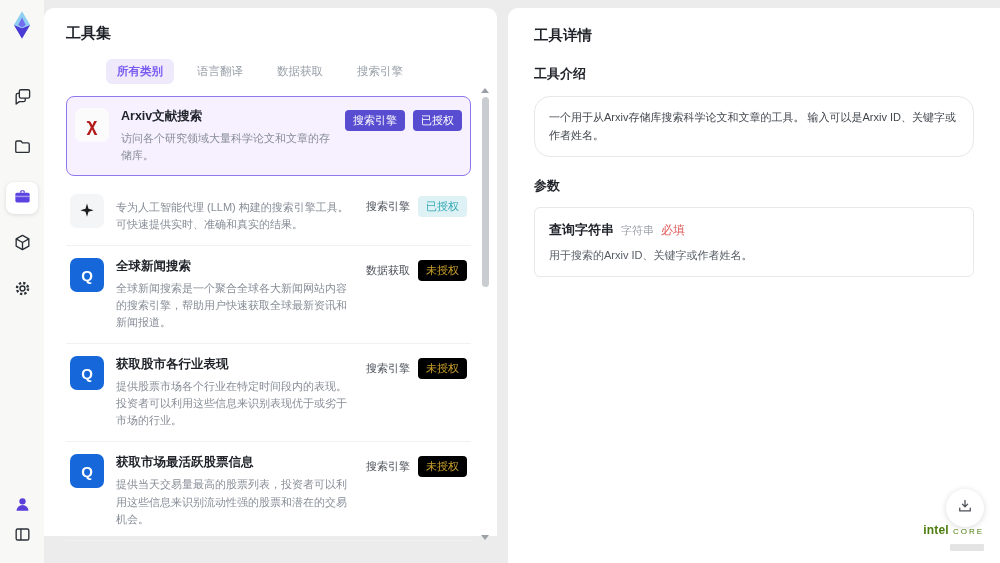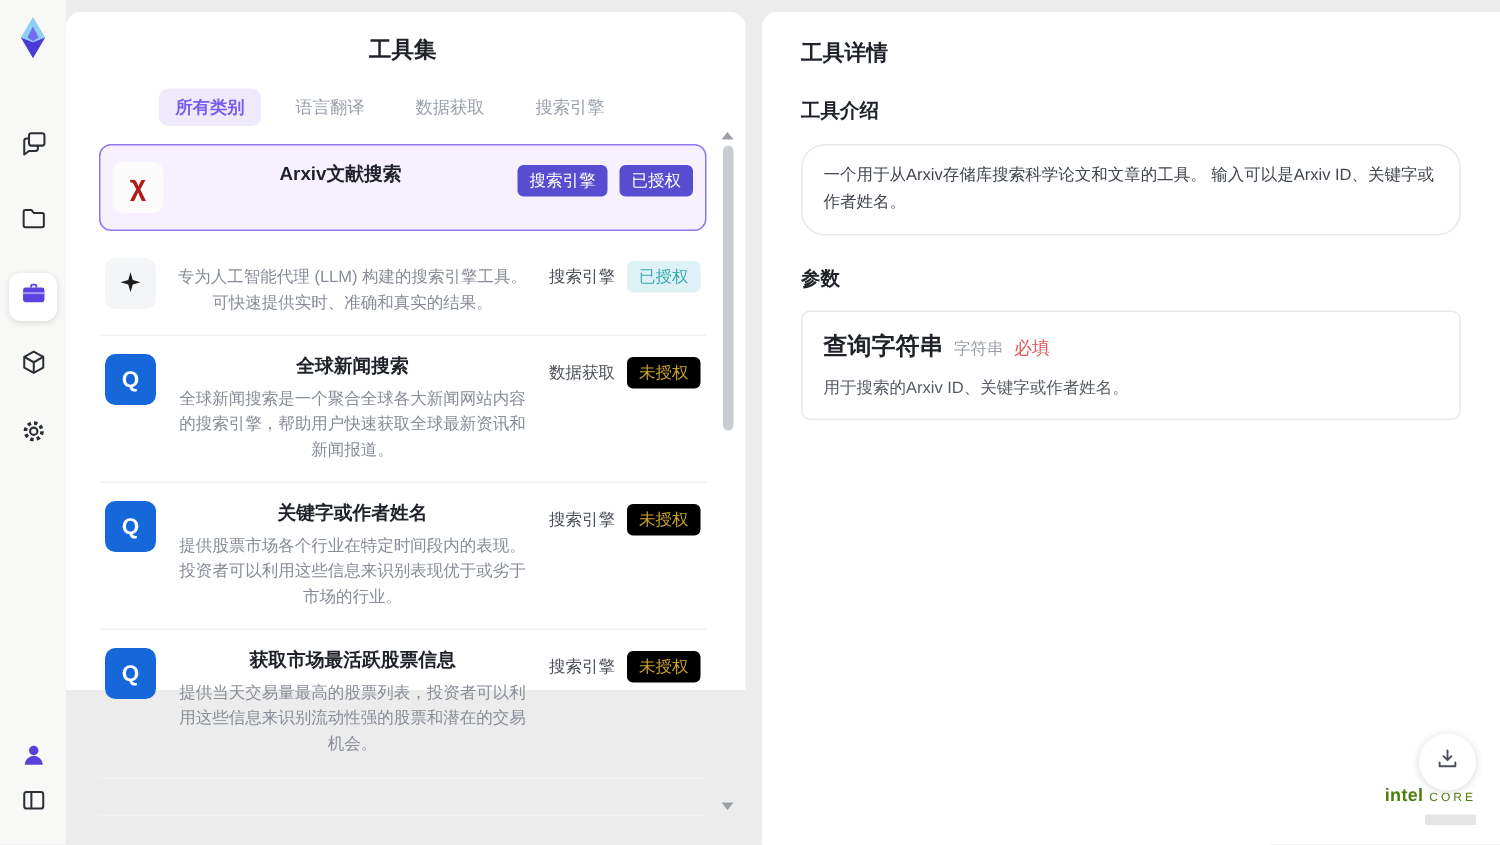--- a/index.html
+++ b/index.html
@@ -11,22 +11,22 @@
     color:#1f2329;
   }
   
   .rail { position:absolute; left:0; top:0; width:44px; height:563px; background:#f8f8f7; }
   .rail-item { position:absolute; left:50%; transform:translateX(-50%); width:32px; height:32px;
                display:flex; align-items:center; justify-content:center; border-radius:8px; cursor:pointer; }
   .rail-item svg { width:19px; height:19px; }
   .rail-item.active { background:#ffffff; box-shadow:0 1px 4px rgba(0,0,0,.12); }
   .rail-logo { position:absolute; left:50%; transform:translateX(-50%); top:10px; width:30px; height:30px; }
   
-  .main-panel { position:absolute; left:44px; top:8px; width:453px; height:452px;
-                background:#fff; border-radius:10px 10px 0 0; padding:16px 26px 0 22px;text-align:center; }
+  .main-panel { position:absolute; left:44px; top:8px; width:453px; height:528px;
+                background:#fff; border-radius:10px 10px 0 0; padding:16px 26px 0 22px; }
   .page-title { font-size:15px; font-weight:bold; }
   .tabs { display:flex; gap:12px; margin-top:16px; align-items:center; }
   .tab { font-size:11.5px; color:#9aa1aa; padding:5px 11px; border-radius:6px; cursor:pointer; white-space:nowrap; }
   .tab.active { background:#efeafb; color:#7a5cf0; font-weight:bold;margin-left:40px; }
   .tool-list { margin-top:12px; width:405px; }
   .tool-item { display:flex; gap:12px; padding:12px 4px; border-bottom:1px solid #f0f1f3; cursor:pointer; }
   .tool-item.selected { background:#f7f0fe; border:1.5px solid #9177ee; border-radius:8px; padding:11px 8px; margin-bottom:6px; }
   .tool-icon { flex:none; width:34px; height:34px; border-radius:7px; background:#f4f5f7;
                display:flex; align-items:center; justify-content:center; font-weight:bold; }
   .tool-icon.arxiv { background:#fbfbfb; color:#b31b1b; font-size:19px; }
@@ -48,21 +48,21 @@
   .sb-thumb { position:absolute; right:8px; top:89px; width:7px; height:190px; border-radius:4px; background:#c9ccd1; cursor:pointer; }
   
   .detail-panel { position:absolute; left:508px; top:8px; width:492px; height:555px;
                   background:#fff; border-radius:10px 0 0 0; padding:18px 26px; }
   .detail-title { font-size:14.5px; font-weight:bold; }
   .section-heading { font-size:13px; font-weight:bold; margin-top:20px; }
   .intro-box { margin-top:13px; border:1px solid #e7e8ea; border-radius:16px; padding:12px 14px;
                font-size:11px; color:#41464d; line-height:1.6; }
   .param-box { margin-top:12px; border:1px solid #e7e8ea; border-radius:6px; padding:13px 14px; }
   .param-head { display:flex; align-items:baseline; gap:7px; }
-  .param-name { font-size:16px; font-weight:bold; }
+  .param-name { font-size:13px; font-weight:bold; }
   .param-type { font-size:11px; color:#9aa0a8; }
   .param-required { font-size:12px; color:#e05a5a; }
   .param-desc { margin-top:9px; font-size:11px; color:#555b63; }
   
   .fab { position:absolute; right:16px; bottom:36px; width:38px; height:38px; border-radius:50%;
          background:#fff; box-shadow:0 1px 6px rgba(0,0,0,.15); display:flex; align-items:center; justify-content:center; cursor:pointer; }
   .fab svg { width:18px; height:18px; }
   .brand { position:absolute; right:16px; bottom:8px; text-align:right; line-height:1.1; }
   .brand-line { font-size:12px; color:#4d7c0f; }
   .brand-intel { font-weight:bold; letter-spacing:.2px; }
@@ -133,20 +133,21 @@
     <div class="tab">数据获取</div>
     <div class="tab">搜索引擎</div>
   </div>
 
   <div class="tool-list">
 
     <div class="tool-item selected">
       <div class="tool-icon arxiv">χ</div>
       <div class="tool-body">
         <div class="tool-title">Arxiv文献搜索</div>
+        <div class="tool-desc">访问各个研究领域大量科学论文和文章的存储库。</div>
       </div>
       <div class="tool-tags">
         <span class="tag-solid">搜索引擎</span>
         <span class="tag-solid">已授权</span>
       </div>
     </div>
 
     <div class="tool-item">
       <div class="tool-icon">
           <svg viewBox="0 0 24 24" fill="#1c1c1c">
@@ -170,21 +171,21 @@
       </div>
       <div class="tool-tags">
         <span class="tag-plain">数据获取</span>
         <span class="tag-auth no">未授权</span>
       </div>
     </div>
 
     <div class="tool-item">
       <div class="tool-icon blue">Q</div>
       <div class="tool-body">
-        <div class="tool-title">关键字或作者姓名</div>
+        <div class="tool-title">获取股市各行业表现</div>
         <div class="tool-desc">提供股票市场各个行业在特定时间段内的表现。投资者可以利用这些信息来识别表现优于或劣于市场的行业。</div>
       </div>
       <div class="tool-tags">
         <span class="tag-plain">搜索引擎</span>
         <span class="tag-auth no">未授权</span>
       </div>
     </div>
 
     <div class="tool-item">
       <div class="tool-icon blue">Q</div>

